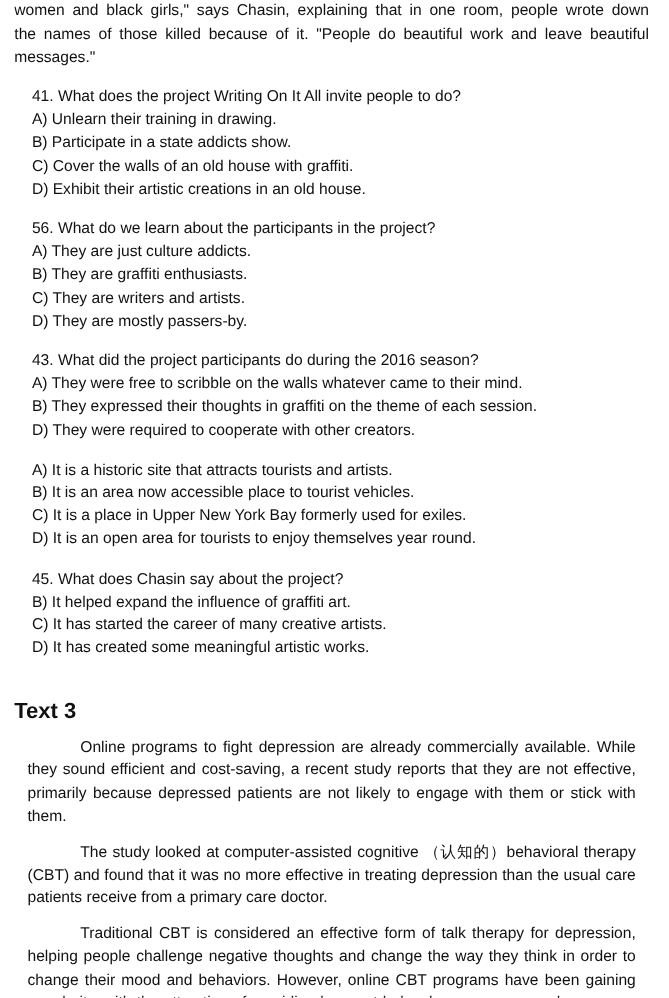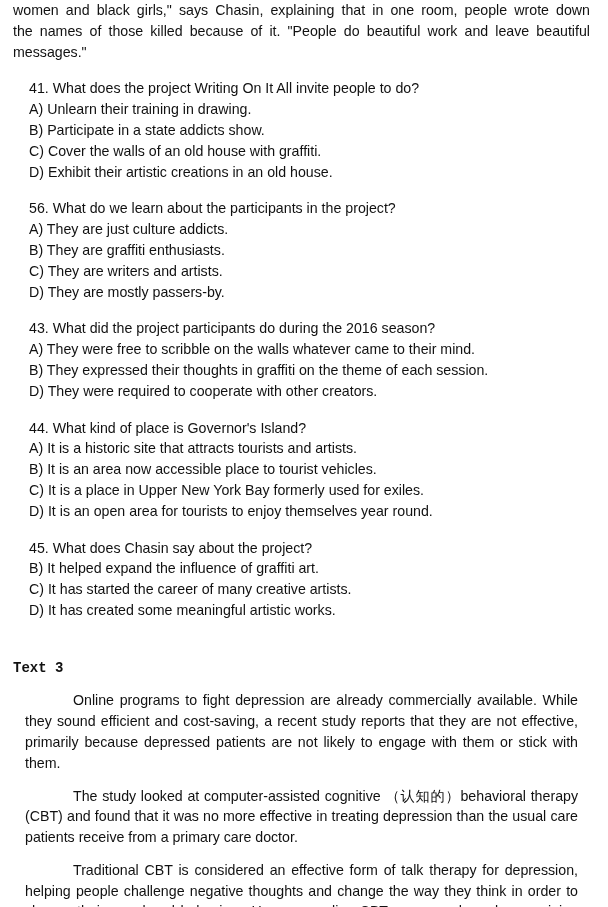--- a/index.html
+++ b/index.html
@@ -7,22 +7,22 @@
     width: 608px; height: 907px; overflow: hidden; position: relative;
     font-family: "Liberation Sans", "DejaVu Sans", sans-serif;
     font-size: 14.2px; color: #111111;
   }
   .page { position: absolute; left: 13px; top: 0; width: 577px; }
   .line { height: 20.8px; line-height: 20.8px; white-space: nowrap; }
   .just { text-align: justify; text-align-last: justify; white-space: normal; overflow: hidden; }
   .para p { margin: 12px; line-height: 20.8px; text-align: justify; }
   .para p.indent { text-indent: 48px; }
   .heading {
-    font-family: Liberation Mono, monospace;
-    font-weight: bold; font-size: 14px; height: 20.8px; line-height: 20.8px;
+    font-family: Liberation Sans, sans-serif;
+    font-weight: bold; font-size: 20px; height: 20.8px; line-height: 20.8px;
   }
   .gap { height: 20.8px; }
   .q-block { margin: 16px; }
 </style>
 </head>
 <body>
 
 <div class="page">
 
   <div>
@@ -48,21 +48,20 @@
   </div>
 
   <div class="q-block">
     <div class="line">43. What did the project participants do during the 2016 season?</div>
     <div class="line">A) They were free to scribble on the walls whatever came to their mind.</div>
     <div class="line">B) They expressed their thoughts in graffiti on the theme of each session.</div>
     <div class="line">D) They were required to cooperate with other creators.</div>
   </div>
 
   <div class="q-block">
-    <div class="line">44. What kind of place is Governor's Island?</div>
     <div class="line">A) It is a historic site that attracts tourists and artists.</div>
     <div class="line">B) It is an area now accessible place to tourist vehicles.</div>
     <div class="line">C) It is a place in Upper New York Bay formerly used for exiles.</div>
     <div class="line">D) It is an open area for tourists to enjoy themselves year round.</div>
   </div>
 
   <div class="q-block">
     <div class="line">45. What does Chasin say about the project?</div>
     <div class="line">B) It helped expand the influence of graffiti art.</div>
     <div class="line">C) It has started the career of many creative artists.</div>

